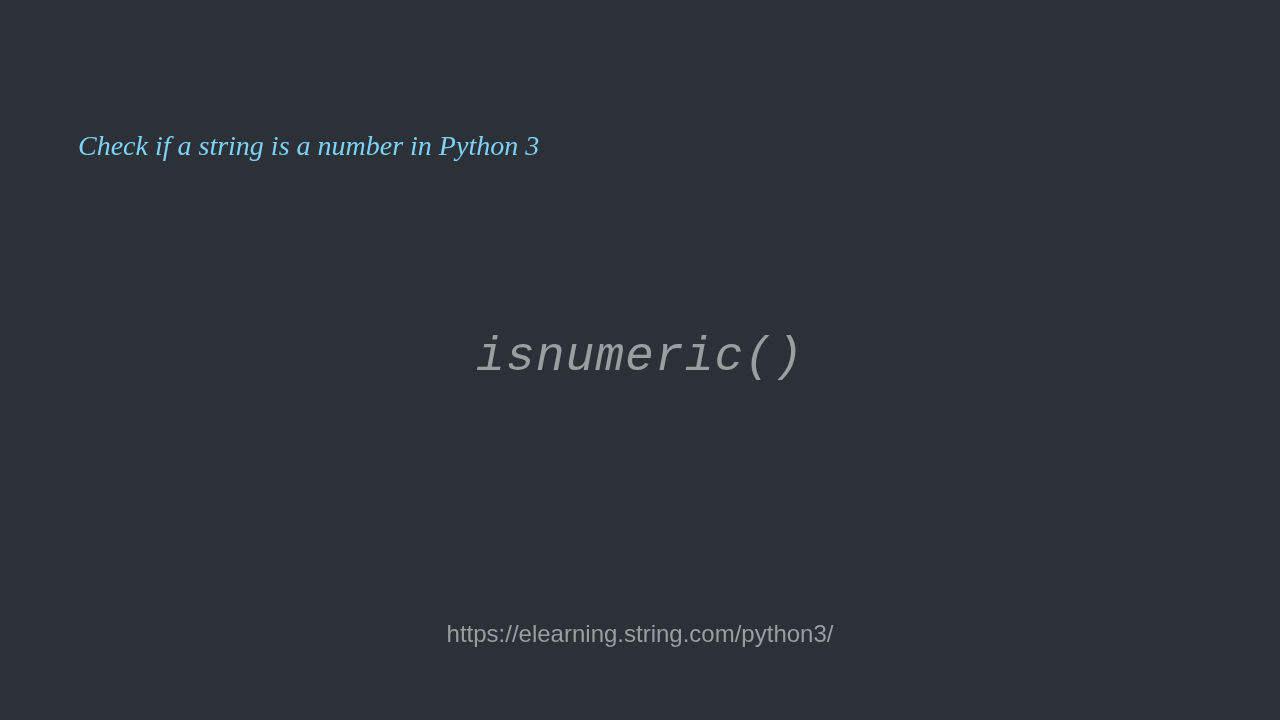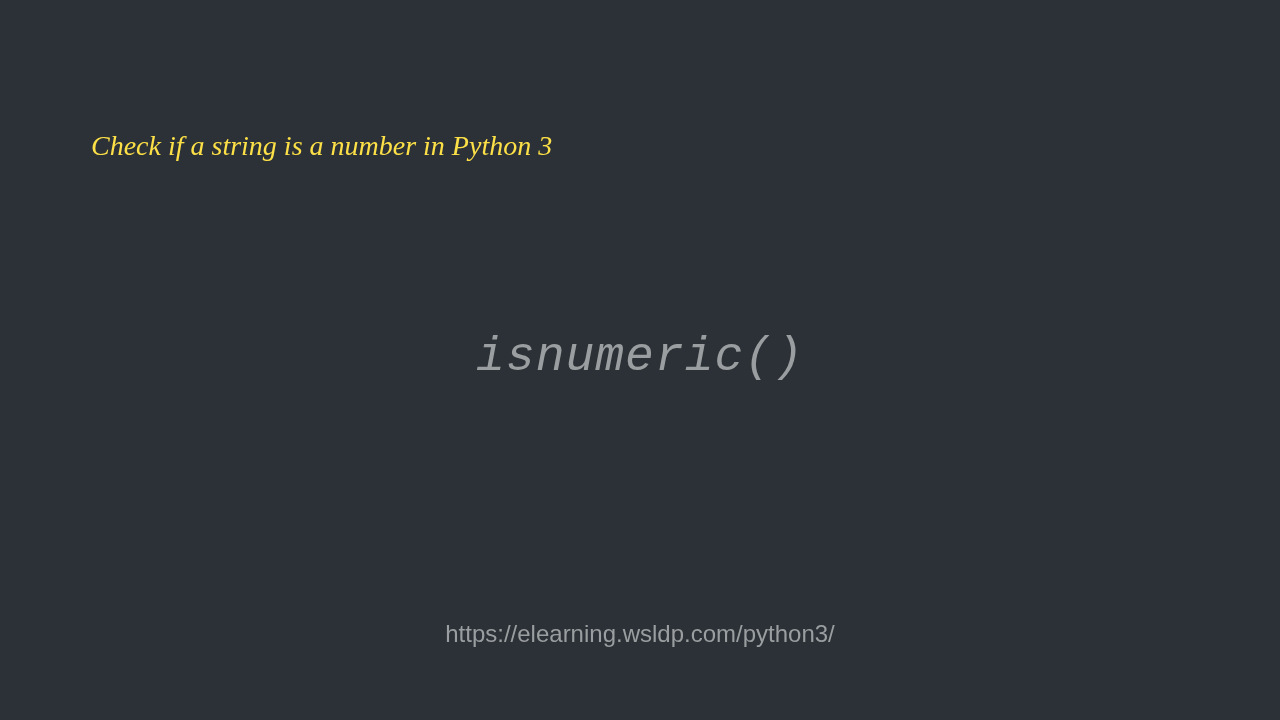--- a/index.html
+++ b/index.html
@@ -10,25 +10,25 @@
     body {
       width: 1280px;
       height: 720px;
       background-color: #2b3136;
       position: relative;
       overflow: hidden;
     }
     .slide-title {
       position: absolute;
       top: 130px;
-      left: 91px;
+      left: 78px;
       font-family: 'Segoe Script', 'Comic Sans MS', cursive;
       font-size: 28px;
       font-style: italic;
-      color: #fde047;
+      color: #7dd3fc;
       font-weight: 400;
     }
     .slide-main {
       position: absolute;
       top: 50%;
       left: 50%;
       transform: translate(-50%, -55%);
       font-family: 'Consolas', 'Courier New', monospace;
       font-size: 48px;
       color: #9a9ea0;
@@ -43,13 +43,13 @@
       font-family: 'Segoe UI', Tahoma, sans-serif;
       font-size: 24px;
       color: #9a9ea0;
     }
   </style>
 </head>
 <body>
 
 <div class="slide-title">Check if a string is a number in Python 3</div>
 <div class="slide-main">isnumeric()</div>
-<div class="slide-footer">https://elearning.wsldp.com/python3/</div>
+<div class="slide-footer">https://elearning.string.com/python3/</div>
 
 </body></html>

